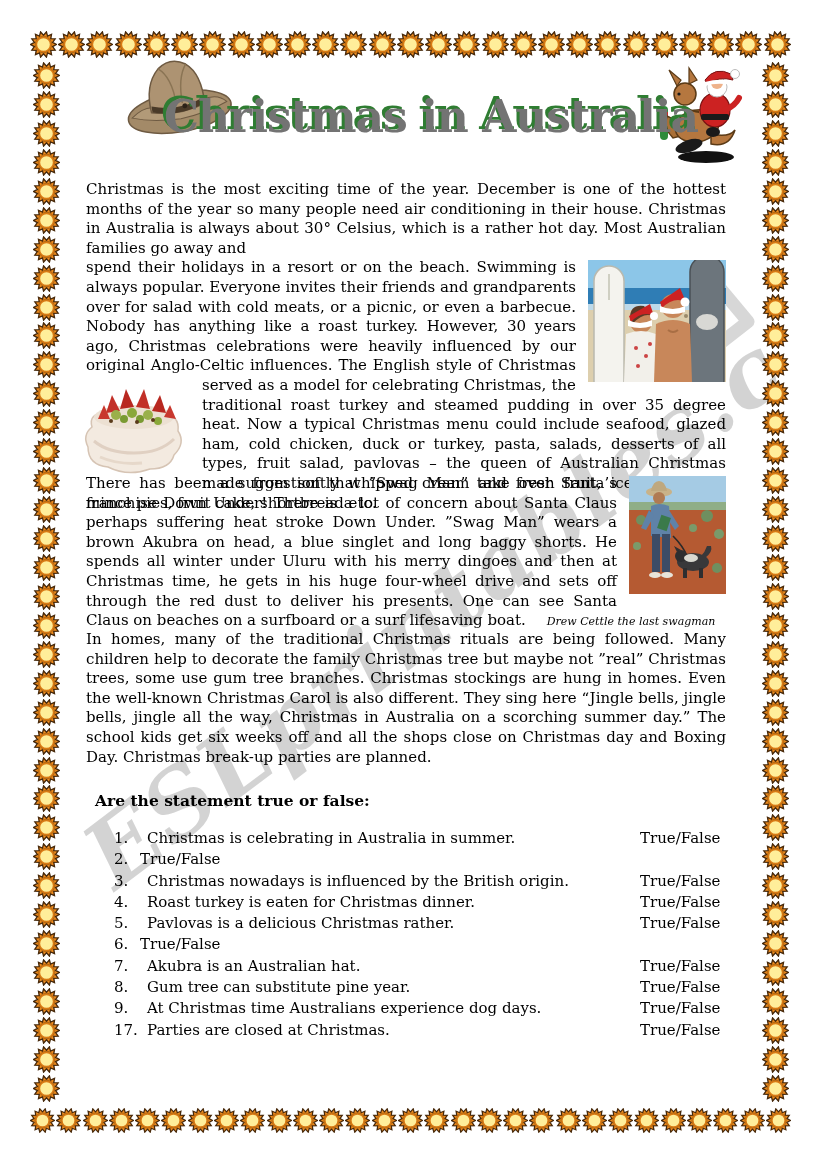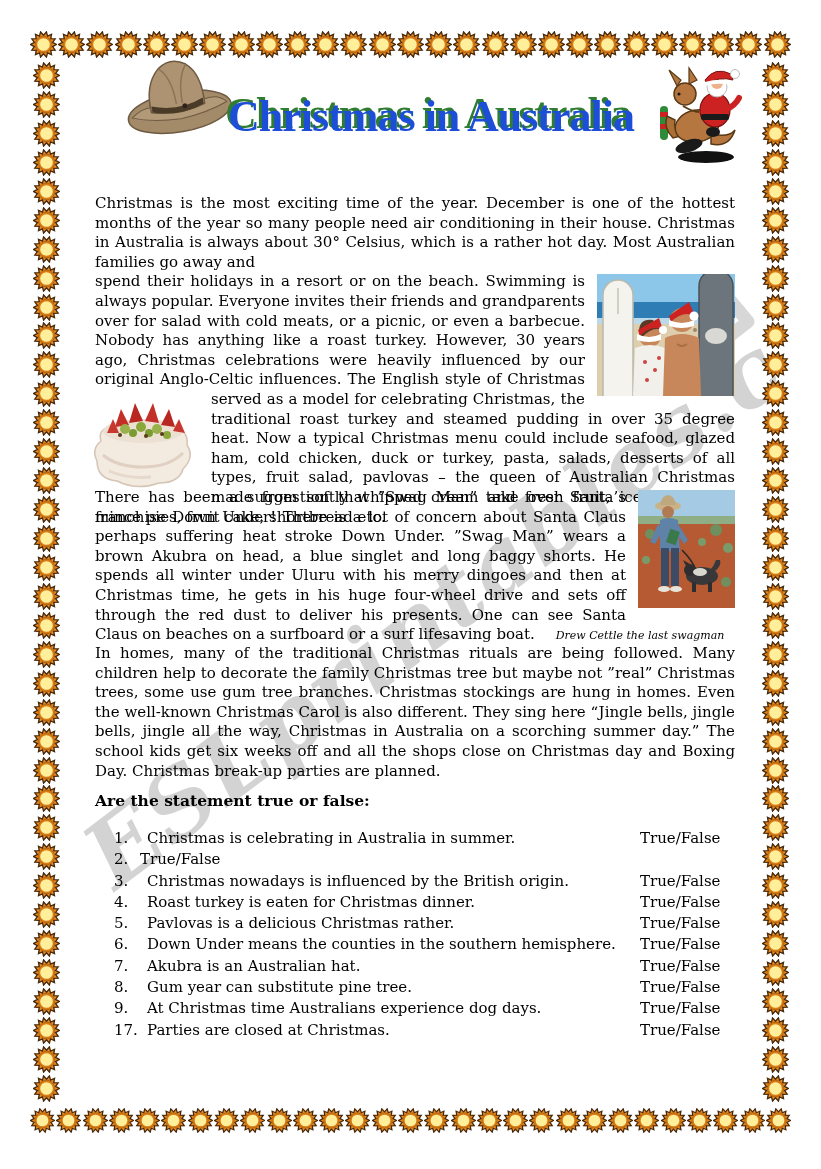--- a/index.html
+++ b/index.html
@@ -20,27 +20,27 @@
     position:absolute;left:96px;top:812px;width:820px;z-index:0;
     font-size:92px;font-style:italic;font-weight:bold;letter-spacing:2px;
     color:#a9a9a9;opacity:0.5;transform:rotate(-37deg);transform-origin:0 50%;
     white-space:nowrap;pointer-events:none;
   }
   .wm-swoosh{position:absolute;left:710px;top:282px;z-index:0;opacity:0.55;transform:rotate(6deg);}
   
   .header{position:absolute;left:95px;top:50px;width:640px;height:122px;z-index:2;}
   .page-title{
     position:absolute;left:62px;top:44px;width:548px;text-align:center;
-    font-size:44px;font-weight:bold;color:#1d4ed8;line-height:1.05;z-index:2;
-    text-shadow:-3px -3px 0 #2f7d32;letter-spacing:-1px;white-space:nowrap;font-family:Liberation Serif, serif;
+    font-size:44px;font-weight:bold;color:#737373;line-height:1.05;z-index:2;
+    text-shadow:-3px -3px 0 #2f7d32;letter-spacing:-1px;white-space:nowrap;
   }
   .hat-wrap{position:absolute;left:28px;top:2px;z-index:1;transform:rotate(-10deg);}
   .santa-wrap{position:absolute;right:-14px;top:4px;z-index:1;}
   
-  .textblock{position:absolute;left:95px;width:640px;text-align:justify;font-size:15px;line-height:19.6px;z-index:2;margin-top:14px;}
+  .textblock{position:absolute;left:86px;width:640px;text-align:justify;font-size:15px;line-height:19.6px;z-index:2;}
   .tb-p1{top:180px;}
   .tb-p2{top:474px;}
   .tb-p3{top:630px;}
   .fig-beach{float:right;margin:2px 0 4px 12px;}
   .fig-pavlova{float:left;margin:3px 12px 2px -8px;}
   .fig-swagman{float:right;margin:2px 0 0 12px;}
   .photo{display:block;border:0;}
   .caption{font-size:11px;font-style:italic;margin-left:16px;white-space:nowrap;}
   
   .q-heading{position:absolute;left:95px;top:791px;width:640px;font-size:15.5px;font-weight:bold;z-index:2;}
@@ -873,31 +873,30 @@
     <span class="q-text">Roast turkey is eaten for Christmas dinner.</span>
     <span class="q-answer">True/False</span>
   </div>
   <div class="q-row">
     <span class="q-num">5.</span>
     <span class="q-text">Pavlovas is a delicious Christmas rather.</span>
     <span class="q-answer">True/False</span>
   </div>
   <div class="q-row">
     <span class="q-num">6.</span>
-    <span class="q-text">Down Under means the counties in the southern hemisphere.</span>
     <span class="q-answer">True/False</span>
   </div>
   <div class="q-row">
     <span class="q-num">7.</span>
     <span class="q-text">Akubra is an Australian hat.</span>
     <span class="q-answer">True/False</span>
   </div>
   <div class="q-row">
     <span class="q-num">8.</span>
-    <span class="q-text">Gum year can substitute pine tree.</span>
+    <span class="q-text">Gum tree can substitute pine year.</span>
     <span class="q-answer">True/False</span>
   </div>
   <div class="q-row">
     <span class="q-num">9.</span>
     <span class="q-text">At Christmas time Australians experience dog days.</span>
     <span class="q-answer">True/False</span>
   </div>
   <div class="q-row">
     <span class="q-num">17.</span>
     <span class="q-text">Parties are closed at Christmas.</span>

